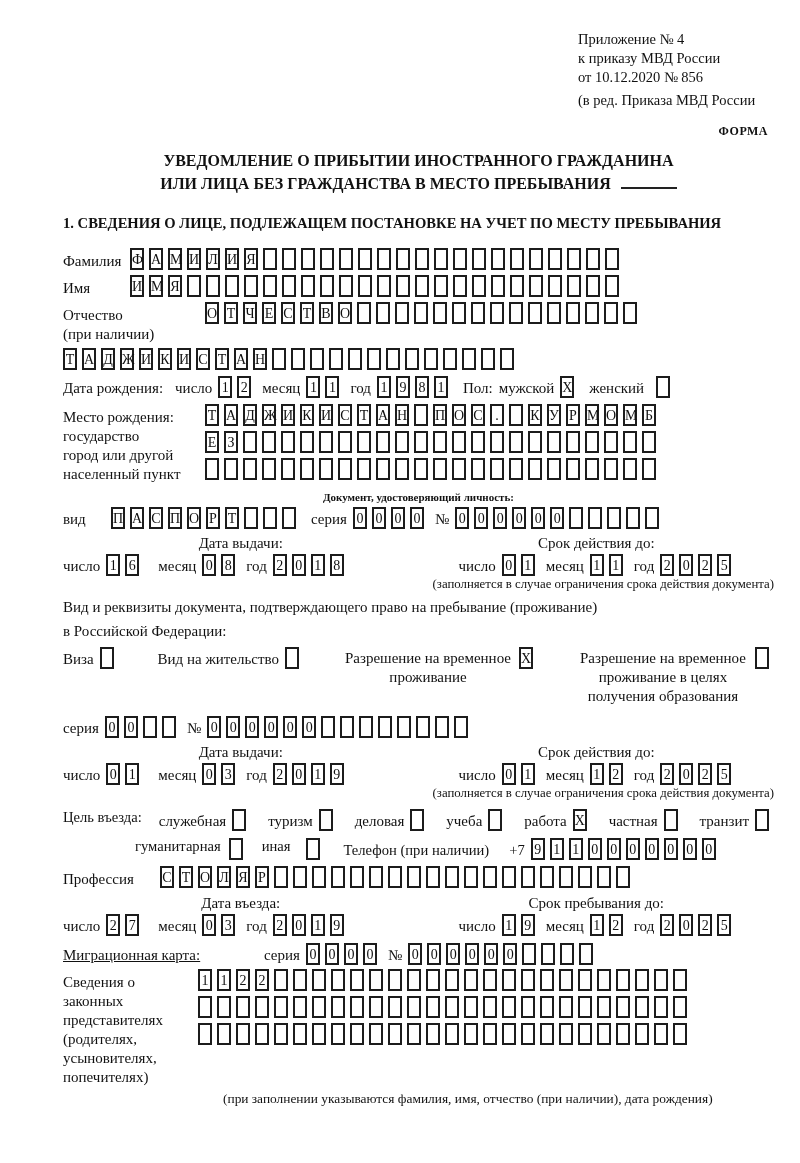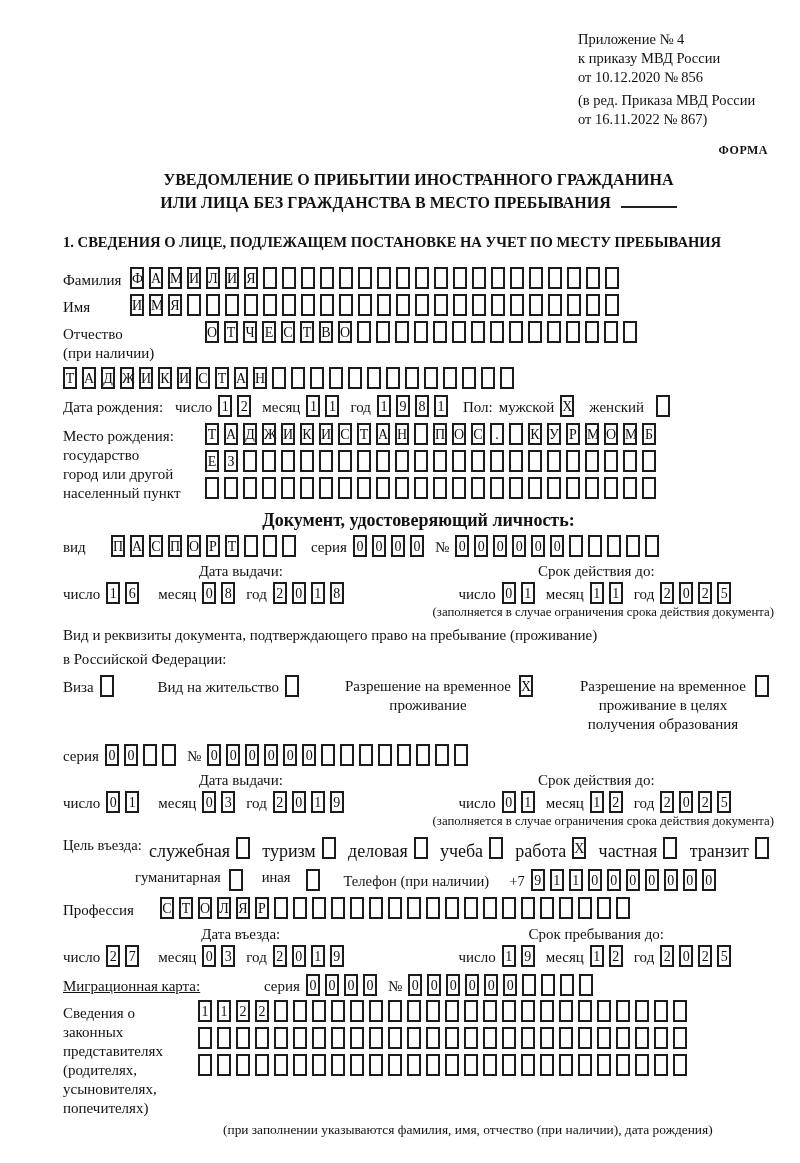--- a/index.html
+++ b/index.html
@@ -34,36 +34,35 @@
   .half { width:50%; }
   .db-head { text-align:center; margin-bottom:2px; }
   .db-row { display:flex; align-items:flex-start; }
   .note-right { text-align:right; font-size:12.8px; margin:1px 0 3px 0; white-space:nowrap; }
 
   .opt { display:flex; align-items:flex-start; }
   .opt .olbl { padding-top:4px; white-space:nowrap; margin-right:6px; }
   .opt .olbl.wrap { white-space:normal; text-align:center; line-height:19px; padding-top:2px; }
   .perm-row { display:flex; justify-content:space-between; margin:4px 0 10px 0; }
   .purpose-row { display:flex; justify-content:space-between; font-size:14px; margin-top:8px; }
-  .purpose-row .olbl { font-size:18px; }
+  .purpose-row .olbl { font-size:15px; }
   .purpose2-row { display:flex; font-size:14.6px; margin:7px 0 6px 0; padding-left:72px; align-items:flex-start; }
-  .center-bold { text-align:center; font-weight:bold; font-size:18px; margin:6px 0 4px 0; }
+  .center-bold { text-align:center; font-weight:bold; font-size:11px; margin:6px 0 4px 0; }
   .intro { line-height:24px; }
   .rep-note { font-size:13.4px; margin:4px 0 0 160px; }
 </style>
 </head>
 <body>
 
 <div class="appendix">
   <div>Приложение № 4</div>
   <div>к приказу МВД России</div>
   <div>от 10.12.2020 № 856</div>
   <div class="gap"></div>
   <div>(в ред. Приказа МВД России</div>
-  <div>от 16.11.2022 № 867)</div>
 </div>
 
 <div class="form-label">ФОРМА</div>
 
 <div class="doc-title">
   <div>УВЕДОМЛЕНИЕ О ПРИБЫТИИ ИНОСТРАННОГО ГРАЖДАНИНА</div>
   <div><span>ИЛИ ЛИЦА БЕЗ ГРАЖДАНСТВА В МЕСТО ПРЕБЫВАНИЯ</span><span class="title-underline"></span></div>
 </div>
 
 <div class="section-heading">1. СВЕДЕНИЯ О ЛИЦЕ, ПОДЛЕЖАЩЕМ ПОСТАНОВКЕ НА УЧЕТ ПО МЕСТУ ПРЕБЫВАНИЯ</div>

